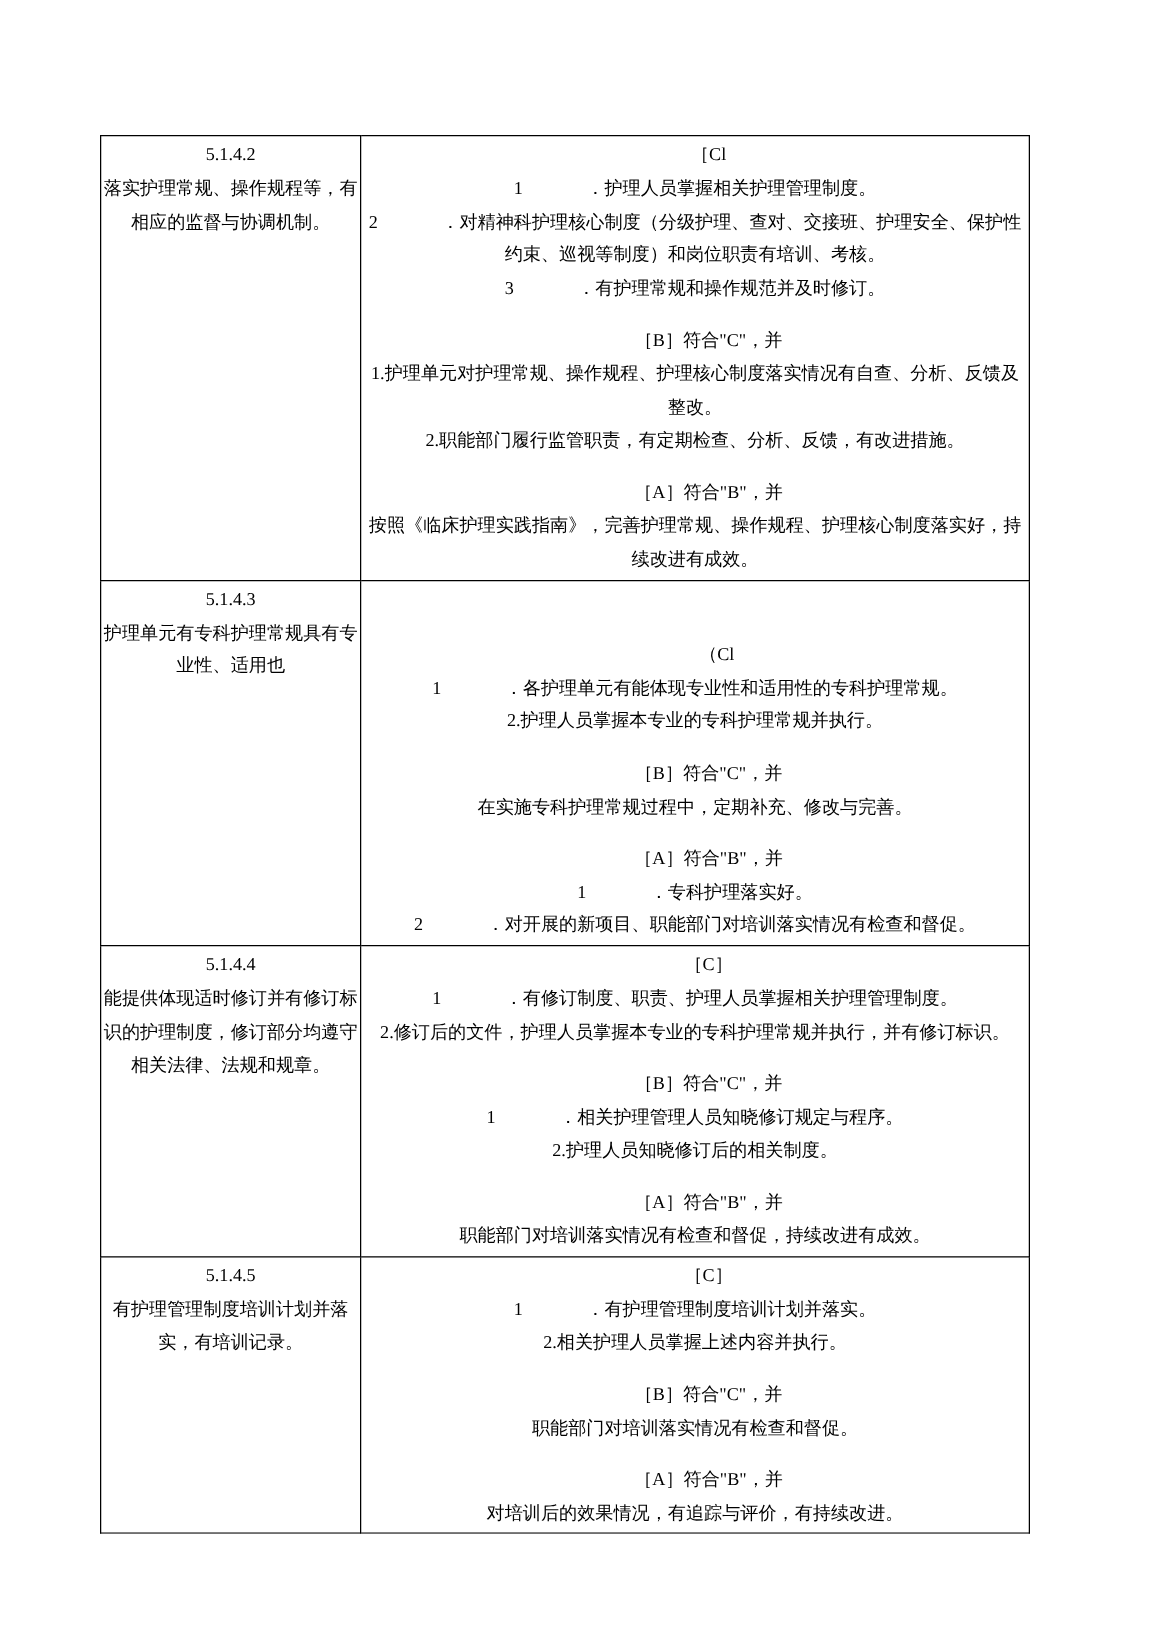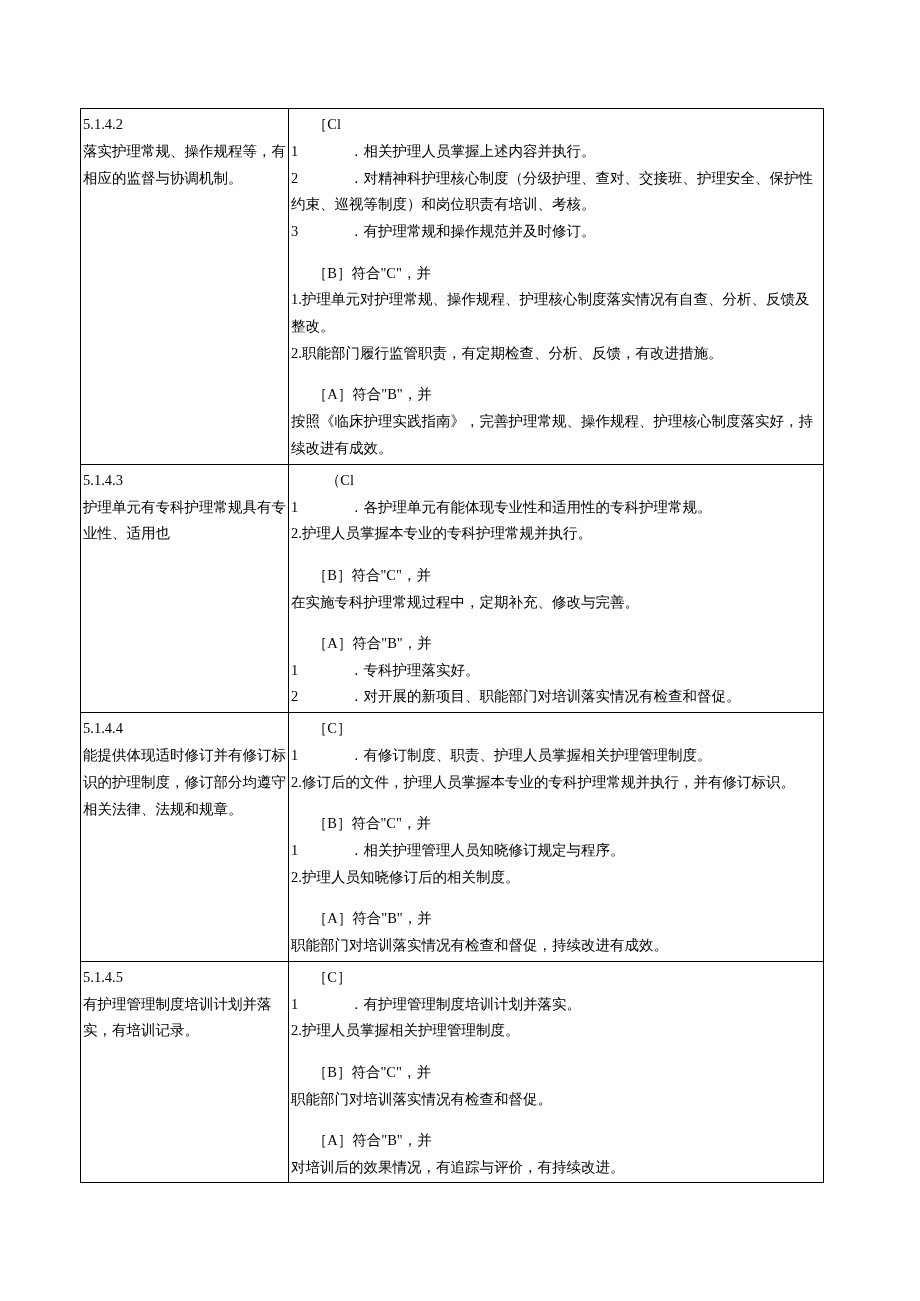--- a/index.html
+++ b/index.html
@@ -27,26 +27,28 @@
   }
   .col-left {
     width: 28%;
   }
   .col-right {
     width: 72%;
   }
   .cell {
     padding: 2px 2px 2px 2px;
     word-break: break-all;
+    text-align: center;
   }
   .indent-label {
     padding-left: 1.5em;
   }
   .indent-label-wide {
     padding-left: 2.4em;
+    margin-top: 44px;
   }
   .item-line {
     display: block;
   }
   .num {
     display: inline-block;
   }
   .small-gap {
     display: inline-block;
     width: 3.5em;
@@ -70,21 +72,21 @@
 <tr>
   <td>
     <div class="cell left-text">
       <span>5.1.4.2</span><br>
       <span>落实护理常规、操作规程等，有相应的监督与协调机制。</span>
     </div>
   </td>
   <td>
     <div class="cell">
       <div class="indent-label">［Cl</div>
-      <div class="item-line"><span class="num">1</span><span class="small-gap"></span><span>．相关护理人员掌握上述内容并执行。</span></div>
+      <div class="item-line"><span class="num">1</span><span class="small-gap"></span><span>．护理人员掌握相关护理管理制度。</span></div>
       <div class="item-line"><span class="num">2</span><span class="small-gap"></span><span>．对精神科护理核心制度（分级护理、查对、交接班、护理安全、保护性约束、巡视等制度）和岗位职责有培训、考核。</span></div>
       <div class="item-line"><span class="num">3</span><span class="small-gap"></span><span>．有护理常规和操作规范并及时修订。</span></div>
       <div class="block-gap"></div>
       <div class="indent-label">［B］符合"C"，并</div>
       <div class="item-line"><span class="num">1.</span><span>护理单元对护理常规、操作规程、护理核心制度落实情况有自查、分析、反馈及整改。</span></div>
       <div class="item-line"><span class="num">2.</span><span>职能部门履行监管职责，有定期检查、分析、反馈，有改进措施。</span></div>
       <div class="block-gap"></div>
       <div class="indent-label">［A］符合"B"，并</div>
       <div class="item-line">按照《临床护理实践指南》，完善护理常规、操作规程、护理核心制度落实好，持续改进有成效。</div>
     </div>
@@ -141,21 +143,21 @@
   <td>
     <div class="cell left-text">
       <span>5.1.4.5</span><br>
       <span>有护理管理制度培训计划并落实，有培训记录。</span>
     </div>
   </td>
   <td>
     <div class="cell">
       <div class="indent-label">［C］</div>
       <div class="item-line"><span class="num">1</span><span class="small-gap"></span><span>．有护理管理制度培训计划并落实。</span></div>
-      <div class="item-line"><span class="num">2.</span><span>护理人员掌握相关护理管理制度。</span></div>
+      <div class="item-line"><span class="num">2.</span><span>相关护理人员掌握上述内容并执行。</span></div>
       <div class="block-gap"></div>
       <div class="indent-label">［B］符合"C"，并</div>
       <div class="item-line">职能部门对培训落实情况有检查和督促。</div>
       <div class="block-gap"></div>
       <div class="indent-label">［A］符合"B"，并</div>
       <div class="item-line">对培训后的效果情况，有追踪与评价，有持续改进。</div>
     </div>
   </td>
 </tr>
 

